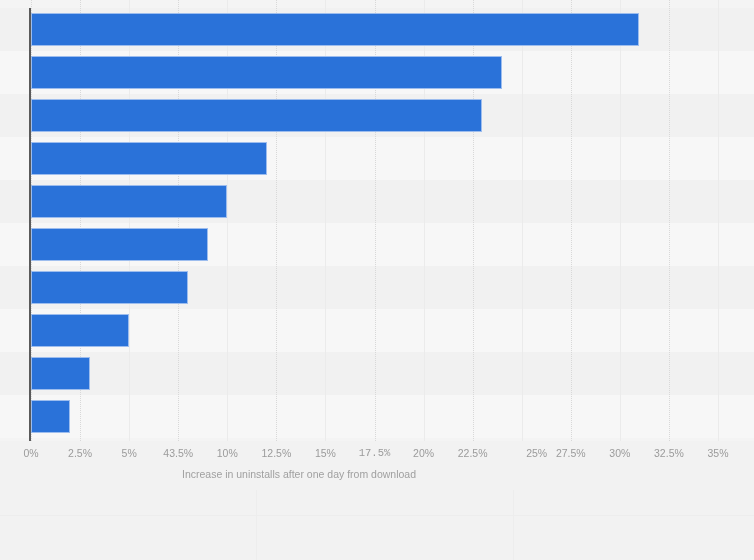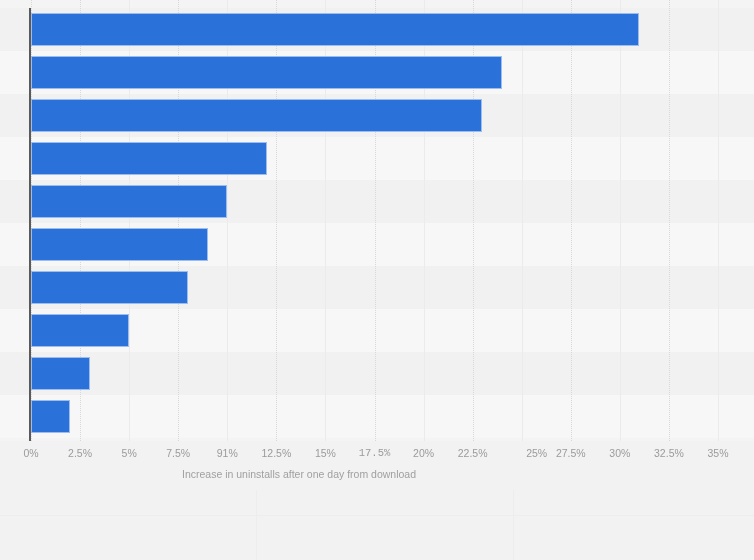--- a/index.html
+++ b/index.html
@@ -194,22 +194,22 @@
         <div class="bar-row" style="top: 400px;">
           <div class="bar" title="2%" style="width: 39.2571px; background: rgb(42, 114, 217); border-color: rgb(157, 189, 238);"></div>
         </div>
       </div>
   </div>
 
   <div id="x-axis">
       <div class="tick-label" style="left: 31px;">0%</div>
       <div class="tick-label" style="left: 80.0714px;">2.5%</div>
       <div class="tick-label" style="left: 129.143px;">5%</div>
-      <div class="tick-label" style="left: 178.214px;">7.5%</div>
-      <div class="tick-label" style="left: 227.286px;">91%</div>
+      <div class="tick-label" style="left: 178.214px;">43.5%</div>
+      <div class="tick-label" style="left: 227.286px;">10%</div>
       <div class="tick-label" style="left: 276.357px;">12.5%</div>
       <div class="tick-label" style="left: 325.429px;">15%</div>
       <div class="tick-label" style="left: 374.5px; font-family: Liberation Mono, monospace;">17.5%</div>
       <div class="tick-label" style="left: 423.571px;">20%</div>
       <div class="tick-label" style="left: 472.643px;">22.5%</div>
       <div class="tick-label" style="left: 521.714px; margin-left: 15px;">25%</div>
       <div class="tick-label" style="left: 570.786px;">27.5%</div>
       <div class="tick-label" style="left: 619.857px;">30%</div>
       <div class="tick-label" style="left: 668.929px;">32.5%</div>
       <div class="tick-label" style="left: 718px;">35%</div>

